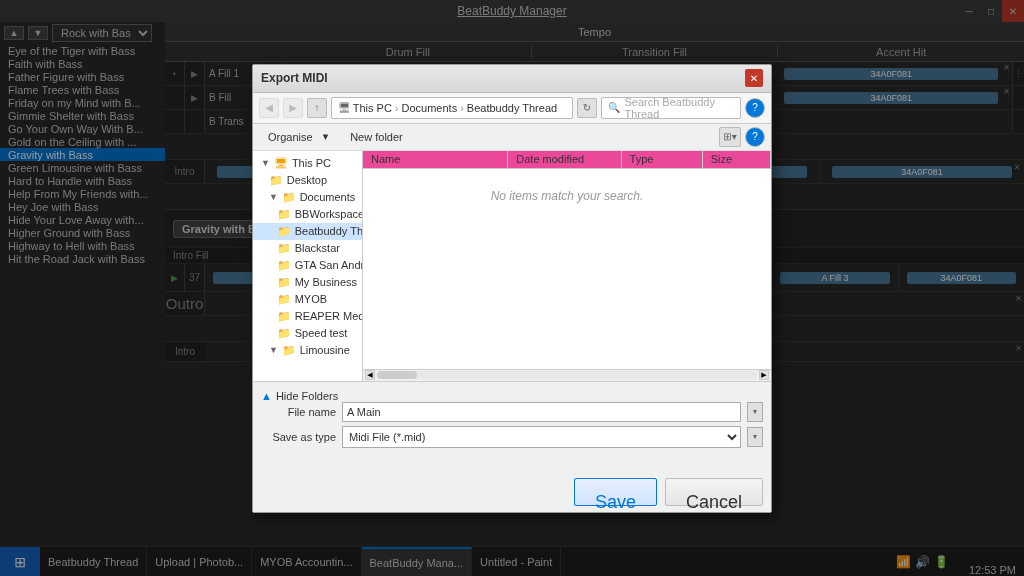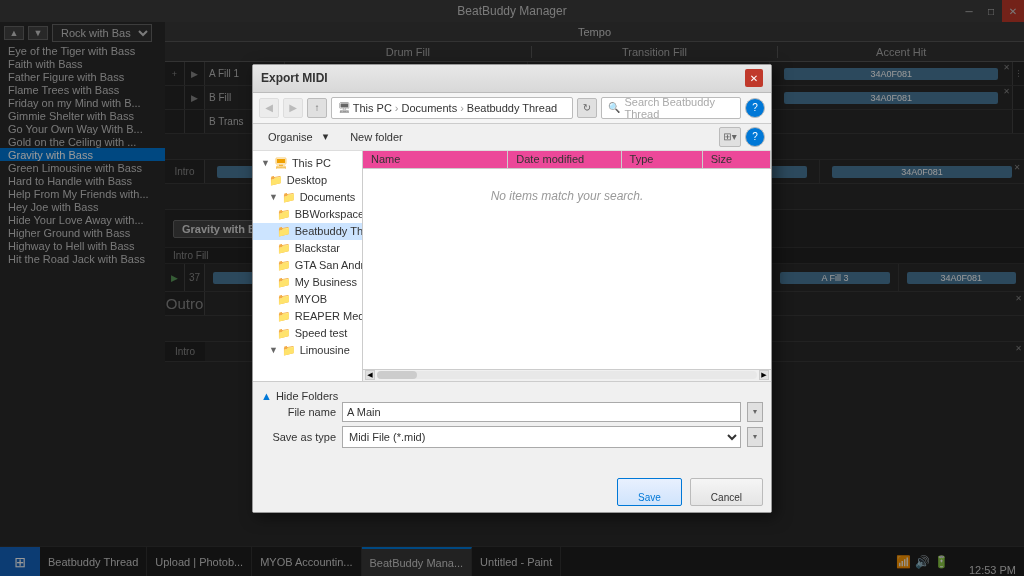--- a/index.html
+++ b/index.html
@@ -26,20 +26,21 @@
     .app-titlebar {
       background: #3c3c3c;
       height: 22px;
       display: flex;
       align-items: center;
       padding: 0 21px;
       color: #ccc;
       font-size: 12px;
       justify-content: center;
       position: relative;
+      text-decoration: underline;
     }
     .app-titlebar .win-controls {
       position: absolute;
       right: 0;
       top: 0;
       display: flex;
     }
     .win-btn {
       width: 22px;
       height: 22px;
@@ -418,21 +419,21 @@
     .footer-buttons {
       display: flex;
       justify-content: flex-end;
       gap: 8px;
       margin-top: 6px;
     }
     .footer-action-btn {
       height: 24px;
       padding: 13px 20px;
       border-radius: 2px;
-      font-size: 10px;
+      font-size: 18px;
       cursor: pointer;
       border: 1px solid #bbb;
       background: linear-gradient(to bottom, #f5f5f5, #e5e5e5);
       color: #333;
       margin-top: 24px;
     }
     .footer-action-btn.primary {
       background: linear-gradient(to bottom, #e8f0fe, #d0e4fc);
       border-color: #0078d7;
       color: #0078d7;

